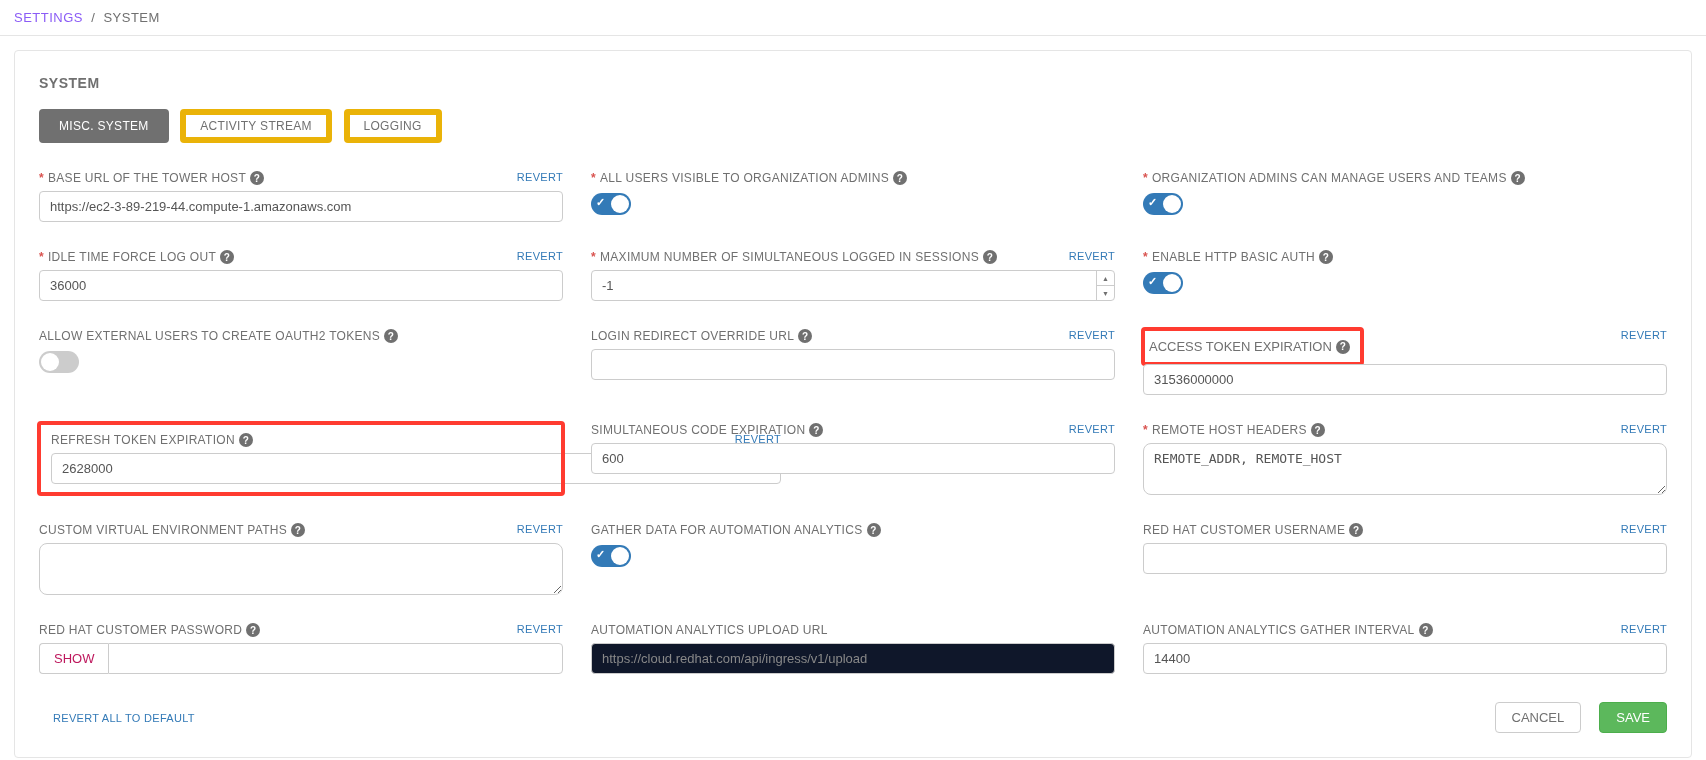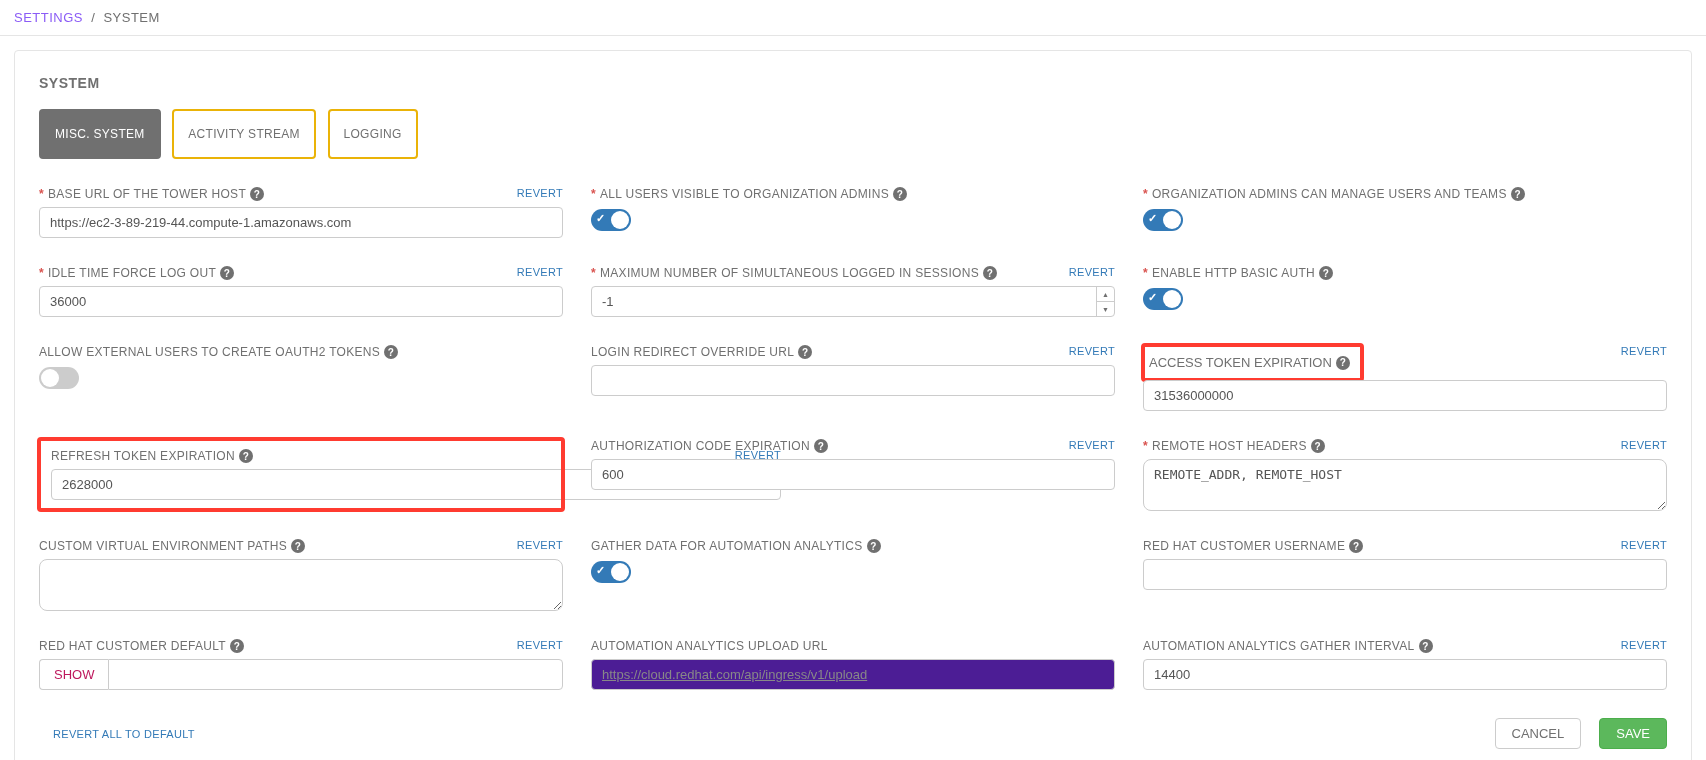--- a/index.html
+++ b/index.html
@@ -3,31 +3,31 @@
 <meta charset="utf-8">
 <style>
 * { box-sizing: border-box; margin: 0; padding: 0; }
 body { font-family: -apple-system, "Helvetica Neue", Arial, sans-serif; font-size: 13px; color: #707070; background: #fff; }
 .breadcrumb { padding: 10px 14px; font-size: 13px; border-bottom: 1px solid #e5e5e5; letter-spacing: 0.5px; }
 .breadcrumb a { color: #8b5cf6; text-decoration: none; }
 .breadcrumb .sep { margin: 0 4px; color: #707070; }
 .panel { margin: 14px; border: 1px solid #e5e5e5; border-radius: 4px; padding: 24px; }
 .panel-title { font-weight: 700; color: #707070; font-size: 14px; margin-bottom: 18px; letter-spacing: 0.5px; }
 .tabs { margin-bottom: 28px; }
-.tab-btn { display: inline-block; padding: 16px 14px; font-size: 12px; border: 2px solid #eab308; border-radius: 4px; background: #fff; color: #707070; margin-right: 8px; cursor: pointer; letter-spacing: 0.3px; }
+.tab-btn { display: inline-block; padding: 4px 14px; font-size: 12px; border: 6px solid #eab308; border-radius: 4px; background: #fff; color: #707070; margin-right: 8px; cursor: pointer; letter-spacing: 0.3px; }
 .tab-btn.active { background: #707070; color: #fff; border-color: #707070; }
 .form-grid { display: grid; grid-template-columns: repeat(3, 1fr); gap: 28px 28px; }
 .field { display: flex; flex-direction: column; }
 .label-row { display: flex; justify-content: space-between; align-items: flex-start; margin-bottom: 6px; }
 .label-left { display: flex; align-items: center; gap: 4px; font-size: 12px; color: #707070; letter-spacing: 0.3px; }
 .req { color: #d9534f; font-weight: bold; }
 .help-icon { display:inline-flex; align-items:center; justify-content:center; width:14px; height:14px; border-radius:50%; background:#707070; color:#fff; font-size:10px; font-weight:bold; cursor:pointer; }
 .revert { color:#337ab7; font-size:11px; cursor:pointer; letter-spacing:0.3px; }
 .text-input { width:100%; padding:7px 10px; border:1px solid #ccc; border-radius:4px; font-size:13px; color:#555; background:#fff; }
-.text-input.disabled { background:#4c1d95; color:#888;text-decoration:underline; }
+.text-input.disabled { background:#0f172a; color:#888; }
 .textarea { width:100%; min-height:52px; padding:7px 10px; border:1px solid #ccc; border-radius:8px; font-size:13px; color:#555; background:#fff; resize:vertical; }
 .spinner-wrap { position:relative; }
 .spinner-btns { position:absolute; right:1px; top:1px; bottom:1px; width:18px; display:flex; flex-direction:column; border-left:1px solid #ccc; }
 .spinner-btns div { flex:1; display:flex; align-items:center; justify-content:center; font-size:7px; color:#707070; cursor:pointer; }
 .spinner-btns div:first-child { border-bottom:1px solid #ccc; }
 .toggle { width:40px; height:22px; border-radius:11px; position:relative; cursor:pointer; margin-top:2px; }
 .toggle.on { background:#337ab7; }
 .toggle.off { background:#ccc; }
 .toggle-knob { position:absolute; width:18px; height:18px; border-radius:50%; background:#fff; top:2px; }
 .toggle.on .toggle-knob { right:2px; }
@@ -191,21 +191,21 @@
           </span>
           <span class="revert" style="position:relative;right:-230px">REVERT</span>
         </div>
         <input class="text-input" style="width: calc(100% + 230px);" value="2628000">
       </div>
     </div>
 
     <div class="field">
       <div class="label-row">
         <span class="label-left">
-          <span>AUTHORIZATION CODE EXPIRATION</span>
+          <span>SIMULTANEOUS CODE EXPIRATION</span>
           <span class="help-icon">?</span>
         </span>
         <span class="revert">REVERT</span>
       </div>
       <input class="text-input" value="600" style="">
     </div>
 
     <div class="field">
       <div class="label-row">
         <span class="label-left">
@@ -249,21 +249,21 @@
           <span class="help-icon">?</span>
         </span>
         <span class="revert">REVERT</span>
       </div>
       <input class="text-input" value="" style="">
     </div>
 
     <div class="field">
       <div class="label-row">
         <span class="label-left">
-          <span>RED HAT CUSTOMER DEFAULT</span>
+          <span>RED HAT CUSTOMER PASSWORD</span>
           <span class="help-icon">?</span>
         </span>
         <span class="revert">REVERT</span>
       </div>
       <div class="show-wrap">
         <span class="show-btn">SHOW</span>
         <input class="text-input show-input" type="password" value="" style="">
       </div>
     </div>
 

